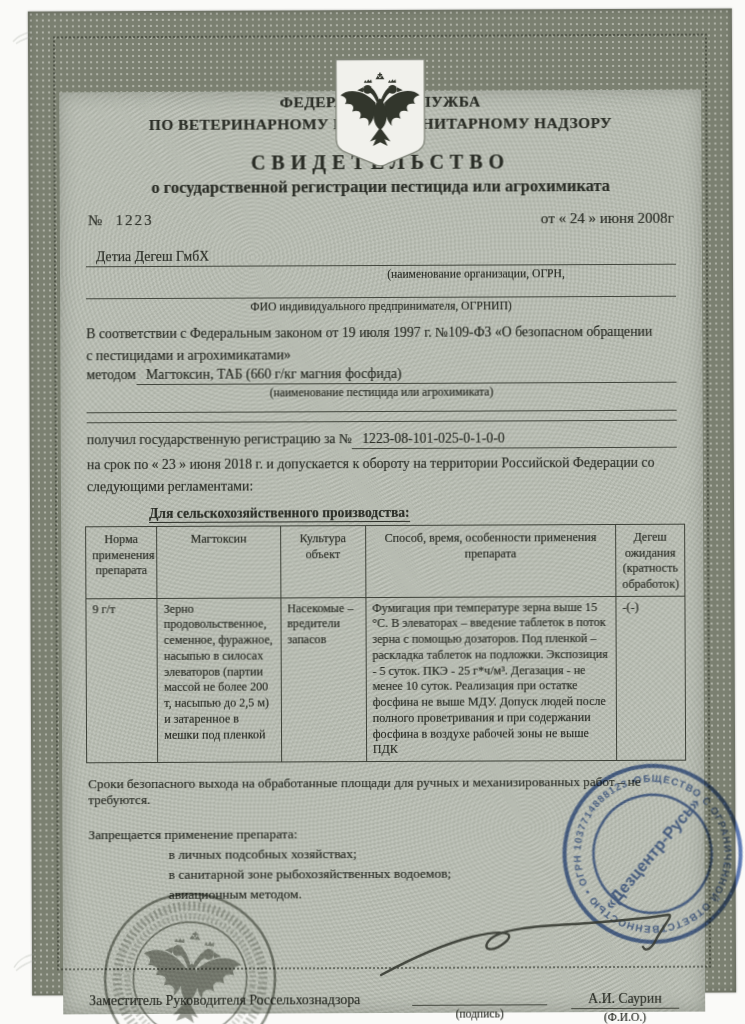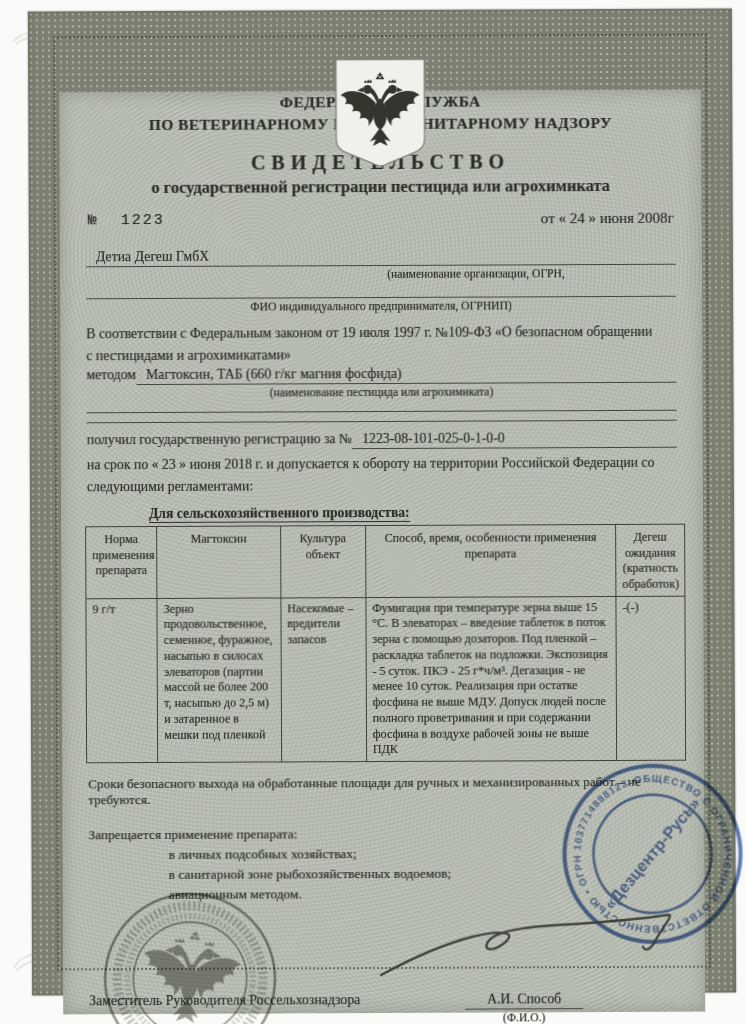--- a/index.html
+++ b/index.html
@@ -23,21 +23,21 @@
          padding:0 26px;
          box-shadow:inset 0 0 18px rgba(40,44,36,.25);}
   .txt{text-shadow:0 0 .5px rgba(20,22,16,.45);}
 
   .emblem{position:absolute;left:50%;top:-34px;transform:translateX(-50%);width:106px;height:118px;z-index:5;}
 
   .hdr{margin-top:50px;text-align:center;font-weight:bold;font-size:15.5px;line-height:1.4;letter-spacing:.4px;}
   .doc-title{margin-top:17px;text-align:center;font-weight:bold;font-size:20px;letter-spacing:6px;}
   .doc-sub{margin-top:3px;text-align:center;font-weight:bold;font-size:16.5px;}
   .numrow{margin-top:14px;display:flex;justify-content:space-between;font-size:15px;padding:0 2px;}
-  .numrow .no{letter-spacing:2px;font-family:Liberation Mono, monospace;}
+  .numrow .no{letter-spacing:2px;}
 
   .fieldrow{display:flex;align-items:baseline;font-size:13.8px;}
   .fill{flex:1;border-bottom:1.3px solid #42463d;padding:0 0 1px 10px;white-space:nowrap;}
   .caption{font-size:11.6px;text-align:center;margin-top:2px;}
   .cap-right{padding-left:190px;}
   .blank-line{height:17px;border-bottom:1.3px solid #42463d;}
   .law{margin-top:9px;font-size:13.8px;line-height:1.55;}
   .section-title{margin:9px 0 3px 62px;font-size:13.6px;font-weight:bold;display:inline-block;border-bottom:1.4px solid #2b2e27;}
 
   table.reg{border-collapse:collapse;width:calc(100% + 10px);margin-left:-2px;table-layout:fixed;
@@ -176,22 +176,26 @@
       <div>Запрещается  применение препарата:</div>
       <div class="ban-items">
         <div>в личных подсобных хозяйствах;</div>
         <div>в санитарной зоне рыбохозяйственных водоемов;</div>
         <div>авиационным методом.</div>
       </div>
     </div>
 
     <div class="signrow txt">
       <div class="sign-pos">Заместитель Руководителя Россельхознадзора</div>
+      <div class="sig-col">
+        <div class="sig-line"></div>
+        <div class="caption">(подпись)</div>
+      </div>
       <div class="name-col">
-        <div class="name-val">А.И. Способ</div>
+        <div class="name-val">А.И. Саурин</div>
         <div class="caption">(Ф.И.О.)</div>
       </div>
     </div>
 
     <svg class="seal-gray" viewBox="0 0 180 180" aria-hidden="true">
       <circle cx="90" cy="90" r="84" fill="none" stroke="#575c50" stroke-width="2.4"></circle>
       <circle cx="90" cy="90" r="72" fill="none" stroke="#575c50" stroke-width="9" stroke-dasharray="2.2 2.7" opacity=".55"></circle>
       <circle cx="90" cy="90" r="62" fill="none" stroke="#575c50" stroke-width="6" stroke-dasharray="2 2.5" opacity=".4"></circle>
       <circle cx="90" cy="90" r="56" fill="none" stroke="#575c50" stroke-width="1.6"></circle>
       <use href="#eagleG" transform="translate(36,42) scale(0.9)" fill="#575c50" opacity=".85"></use>

